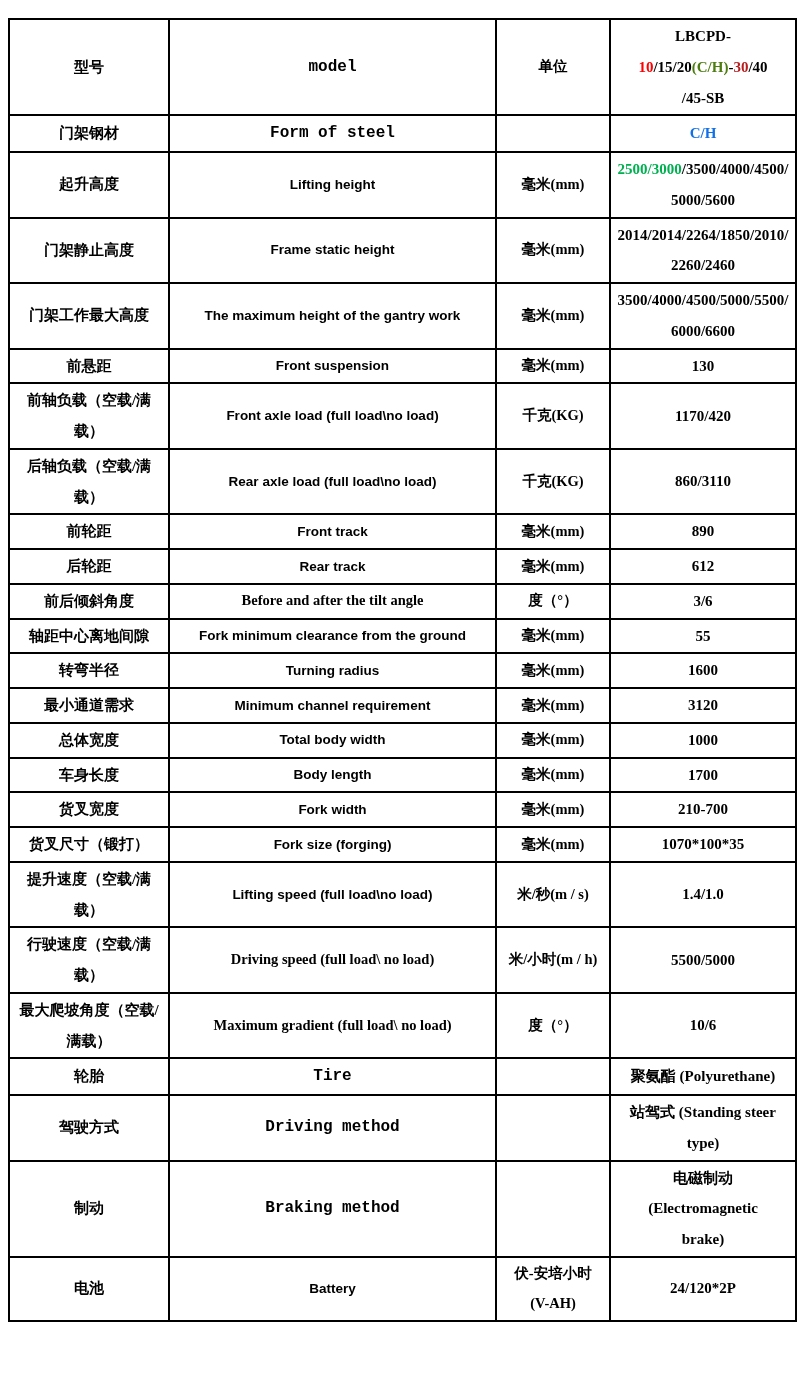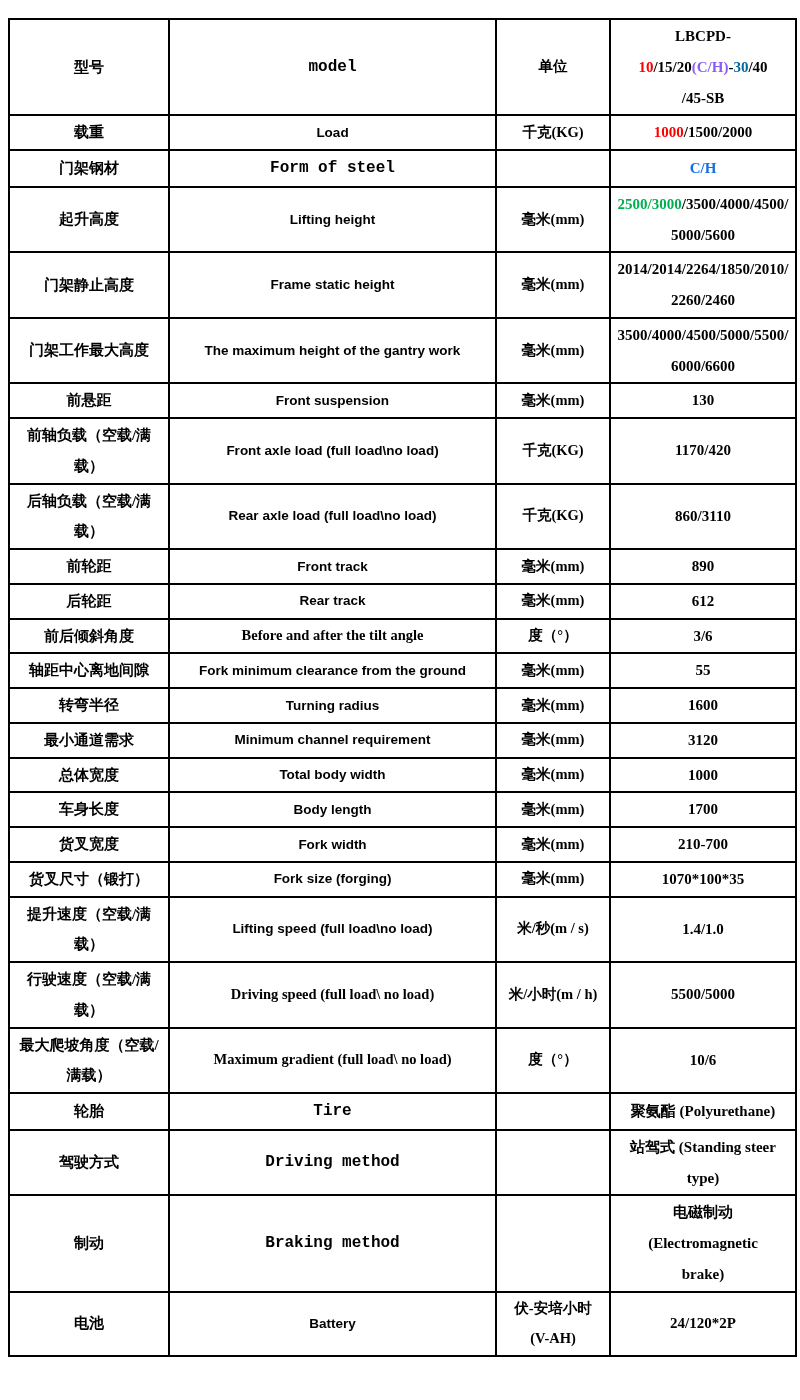--- a/index.html
+++ b/index.html
@@ -33,28 +33,22 @@
       <col style="width:160px">
       <col style="width:327px">
       <col style="width:114px">
       <col style="width:186px">
     </colgroup>
     <tbody id="spec-body">
         <tr class="header">
           <td class="zh">型号</td>
           <td class="en-mono">model</td>
           <td class="unit">单位</td>
-          <td class="value"><span>LBCPD-</span><span style="color: rgb(255, 0, 0);">10</span><span>/15/20</span><span style="color: #8b5cf6;">(C/H)</span><span>-</span><span style="color: #0369a1;">30</span><span>/40
+          <td class="value"><span>LBCPD-</span><span style="color: rgb(255, 0, 0);">10</span><span>/15/20</span><span style="color: #4d7c0f;">(C/H)</span><span>-</span><span style="color: #b91c1c;">30</span><span>/40
 /45-SB</span></td>
-        </tr>
-        <tr class="single">
-          <td class="zh">载重</td>
-          <td class="en-sans">Load</td>
-          <td class="unit">千克(KG)</td>
-          <td class="value"><span style="color: rgb(255, 0, 0);">1000</span><span>/1500/2000</span></td>
         </tr>
         <tr class="single">
           <td class="zh">门架钢材</td>
           <td class="en-mono">Form of steel</td>
           <td class="unit"></td>
           <td class="value"><span style="color: rgb(16, 112, 232);">C/H</span></td>
         </tr>
         <tr class="tall">
           <td class="zh">起升高度</td>
           <td class="en-sans">Lifting height</td>

